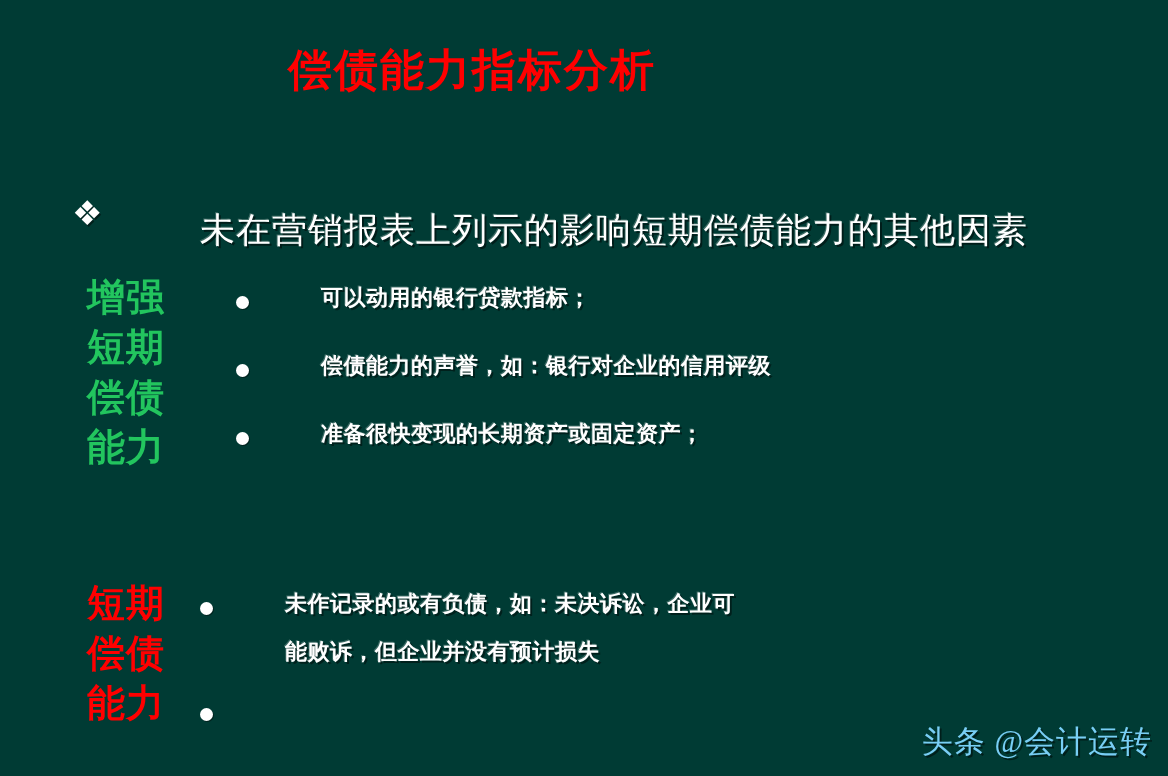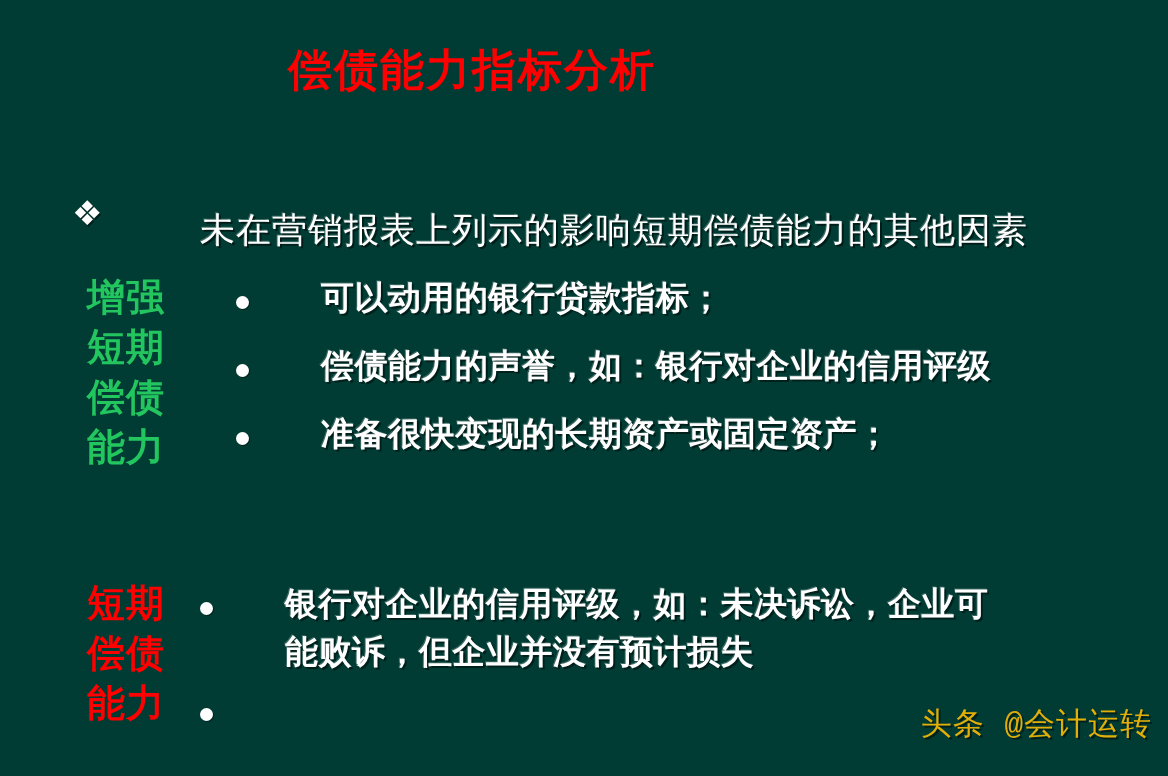--- a/index.html
+++ b/index.html
@@ -105,34 +105,34 @@
     border-radius: 50%;
     background: #FFFFFF;
     margin-top: 22px;
     box-shadow: 1px 1px 0 rgba(0,0,0,0.4);
   }
   .bullet-text {
     margin-left: 72px;
     color: #FFFFFF;
     font-family: "Liberation Sans", "DejaVu Sans", sans-serif;
     font-weight: bold;
-    font-size: 33px;
+    font-size: 22px;
     line-height: 48px;
     letter-spacing: 0.5px;
     text-shadow: 2px 2px 0 rgba(0,0,0,0.45), -1px -1px 0 rgba(190,210,205,0.3);
   }
   .bullet-text .ln { display: block; }
 
   
   #watermark {
     position: absolute;
     right: 16px;
-    bottom: 30px;
-    color: #eab308;
-    font-family: Liberation Mono, monospace;
+    bottom: 14px;
+    color: #7dd3fc;
+    font-family: Liberation Serif, serif;
     font-size: 31px;
     line-height: 40px;
     letter-spacing: 1px;
     white-space: nowrap;
     text-shadow: 2px 2px 0 rgba(0,0,0,0.5);
     opacity: 0.97;
   }
 </style>
 </head>
 <body>
@@ -182,21 +182,21 @@
     <span class="ln">短期</span>
     <span class="ln">偿债</span>
     <span class="ln">能力</span>
   </div>
 
   <div id="bullets-decrease" class="bullet-group">
 
     <div class="bullet-item">
       <span class="bullet-dot"></span>
       <span class="bullet-text">
-        <span class="ln">银行对企业的信用评级，如：未决诉讼，企业可</span>
+        <span class="ln">未作记录的或有负债，如：未决诉讼，企业可</span>
         <span class="ln">能败诉，但企业并没有预计损失</span>
       </span>
     </div>
 
     <div class="bullet-item">
       <span class="bullet-dot"></span>
     </div>
 
   </div>
 

